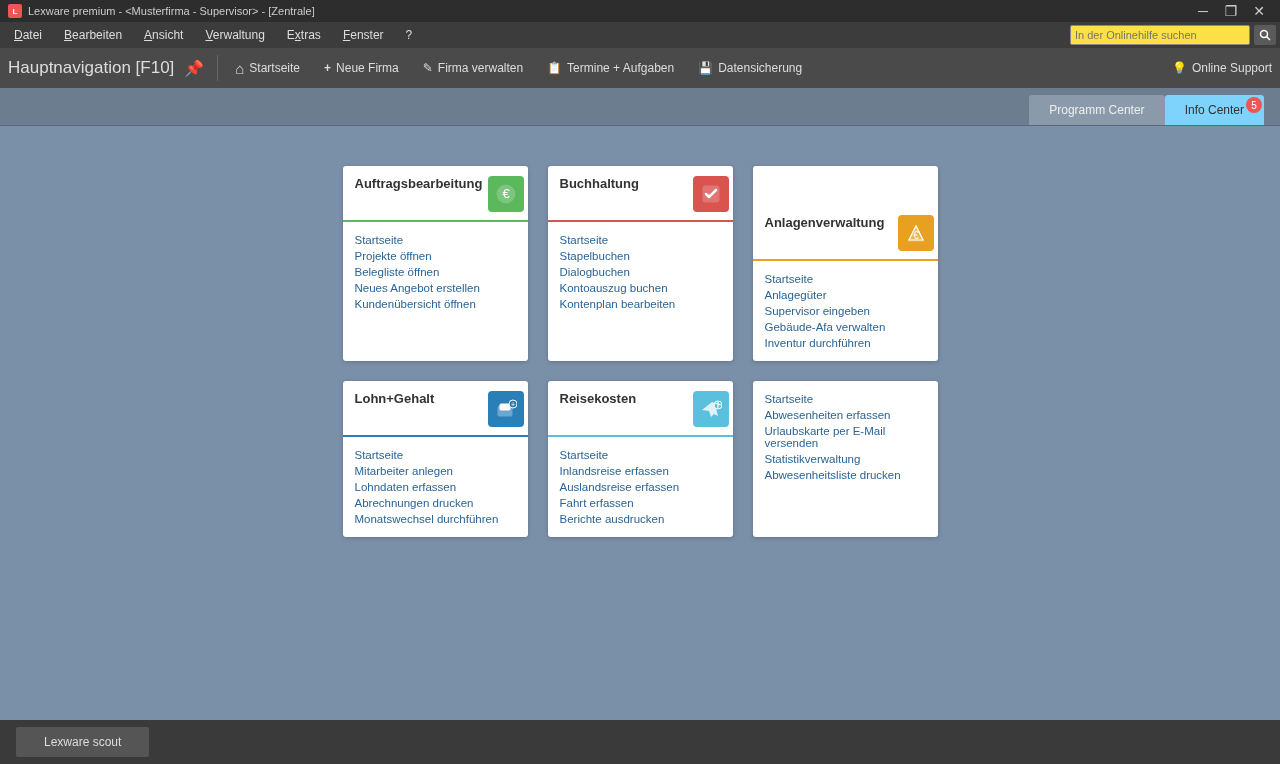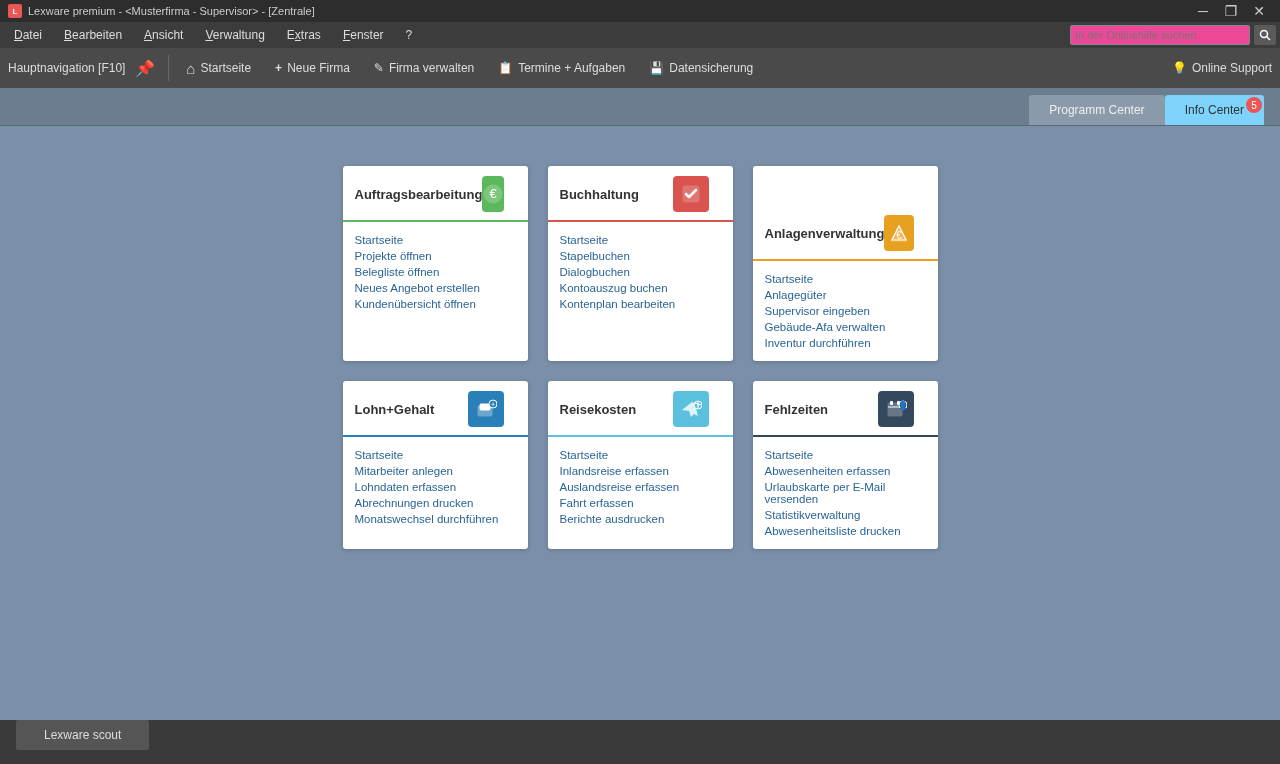--- a/index.html
+++ b/index.html
@@ -41,21 +41,21 @@
     .menu-search {
       margin-left: auto;
       display: flex;
       align-items: center;
       gap: 4px;
     }
     .menu-search input {
       width: 180px;
       height: 20px;
       border: 1px solid #888;
-      background: #ec4899;
+      background: #fde047;
       padding: 0 4px;
       font-size: 11px;
       border-radius: 2px;
     }
     .search-btn { width: 22px; height: 20px; background: #5a5a5a; border: none; color: white; cursor: pointer; display: flex; align-items: center; justify-content: center; border-radius: 2px; }
 
     
     .toolbar {
       background: #4a4a4a;
       height: 40px;
@@ -72,21 +72,21 @@
       display: flex;
       align-items: center;
       gap: 5px;
       border-radius: 3px;
       border: none;
       background: none;
     }
     .toolbar-separator { width: 1px; height: 26px; background: #666; margin: 0 3px; }
     .toolbar-right { margin-left: auto; display: flex; align-items: center; gap: 4px; }
     .pin-btn { color: #aaa; font-size: 16px; cursor: pointer; padding: 2px 6px; }
-    .hauptnavigation { color: #ddd; font-size: 12px; display: flex; align-items: center; gap: 4px; }
+    .hauptnavigation { color: #ddd; font-size: 17px; display: flex; align-items: center; gap: 4px; }
 
     
     .content-area {
       background: #7a90a8;
       height: calc(764px - 22px - 26px - 40px - 38px);
       padding: 20px;
       display: flex;
       flex-direction: column;
     }
 
@@ -144,23 +144,22 @@
     }
     .card {
       background: white;
       width: 185px;
       padding: 0;
       border-radius: 3px;
       overflow: hidden;
       box-shadow: 0 1px 4px rgba(0,0,0,0.2);
     }
     .card-header {
-      padding: 10px 24px 8px 12px;
-      display: flex;
-      align-items: center;
+      padding: 10px 4px 8px 12px;
+      display: flex;
       justify-content: space-between;
       border-bottom: 2px solid;
     }
     .card-header-title {
       font-size: 13px;
       font-weight: 600;
       color: #333;
     }
     .card-icon {
       width: 36px;
@@ -197,21 +196,21 @@
 
     
     .bottom-bar {
       position: fixed;
       bottom: 0;
       left: 0;
       right: 0;
       height: 44px;
       background: #3a3a3a;
       display: flex;
-      align-items: flex-start;
+      align-items: center;
       justify-content: space-between;
       padding: 0 16px;
     }
     .bottom-btn {
       background: #555;
       color: #ddd;
       border: none;
       padding: 8px 28px;
       font-size: 12px;
       cursor: pointer;
@@ -407,33 +406,20 @@
         <div class="card-body">
           <a class="card-link">Startseite</a>
           <a class="card-link">Inlandsreise erfassen</a>
           <a class="card-link">Auslandsreise erfassen</a>
           <a class="card-link">Fahrt erfassen</a>
           <a class="card-link">Berichte ausdrucken</a>
         </div>
       </div>
 
       <div class="card card-darkblue">
-        <div class="card-header">
-          <span class="card-header-title">Fehlzeiten</span>
-          <div class="card-icon" style="background:#34495e;">
-            <svg width="22" height="22" viewBox="0 0 22 22">
-              <rect x="3" y="5" width="14" height="13" rx="1" fill="white" opacity="0.25" stroke="white" stroke-width="1"></rect>
-              <rect x="5" y="3" width="3" height="4" rx="1" fill="white"></rect>
-              <rect x="12" y="3" width="3" height="4" rx="1" fill="white"></rect>
-              <line x1="3" y1="9" x2="17" y2="9" stroke="white" stroke-width="1"></line>
-              <circle cx="18" cy="7" r="4" fill="#34495e" stroke="white" stroke-width="1"></circle>
-              <text x="18" y="10" text-anchor="middle" font-size="8" fill="white" font-family="Arial">👤</text>
-            </svg>
-          </div>
-        </div>
         <div class="card-body">
           <a class="card-link">Startseite</a>
           <a class="card-link">Abwesenheiten erfassen</a>
           <a class="card-link">Urlaubskarte per E-Mail versenden</a>
           <a class="card-link">Statistikverwaltung</a>
           <a class="card-link">Abwesenheitsliste drucken</a>
         </div>
       </div>
     </div>
   </div>

